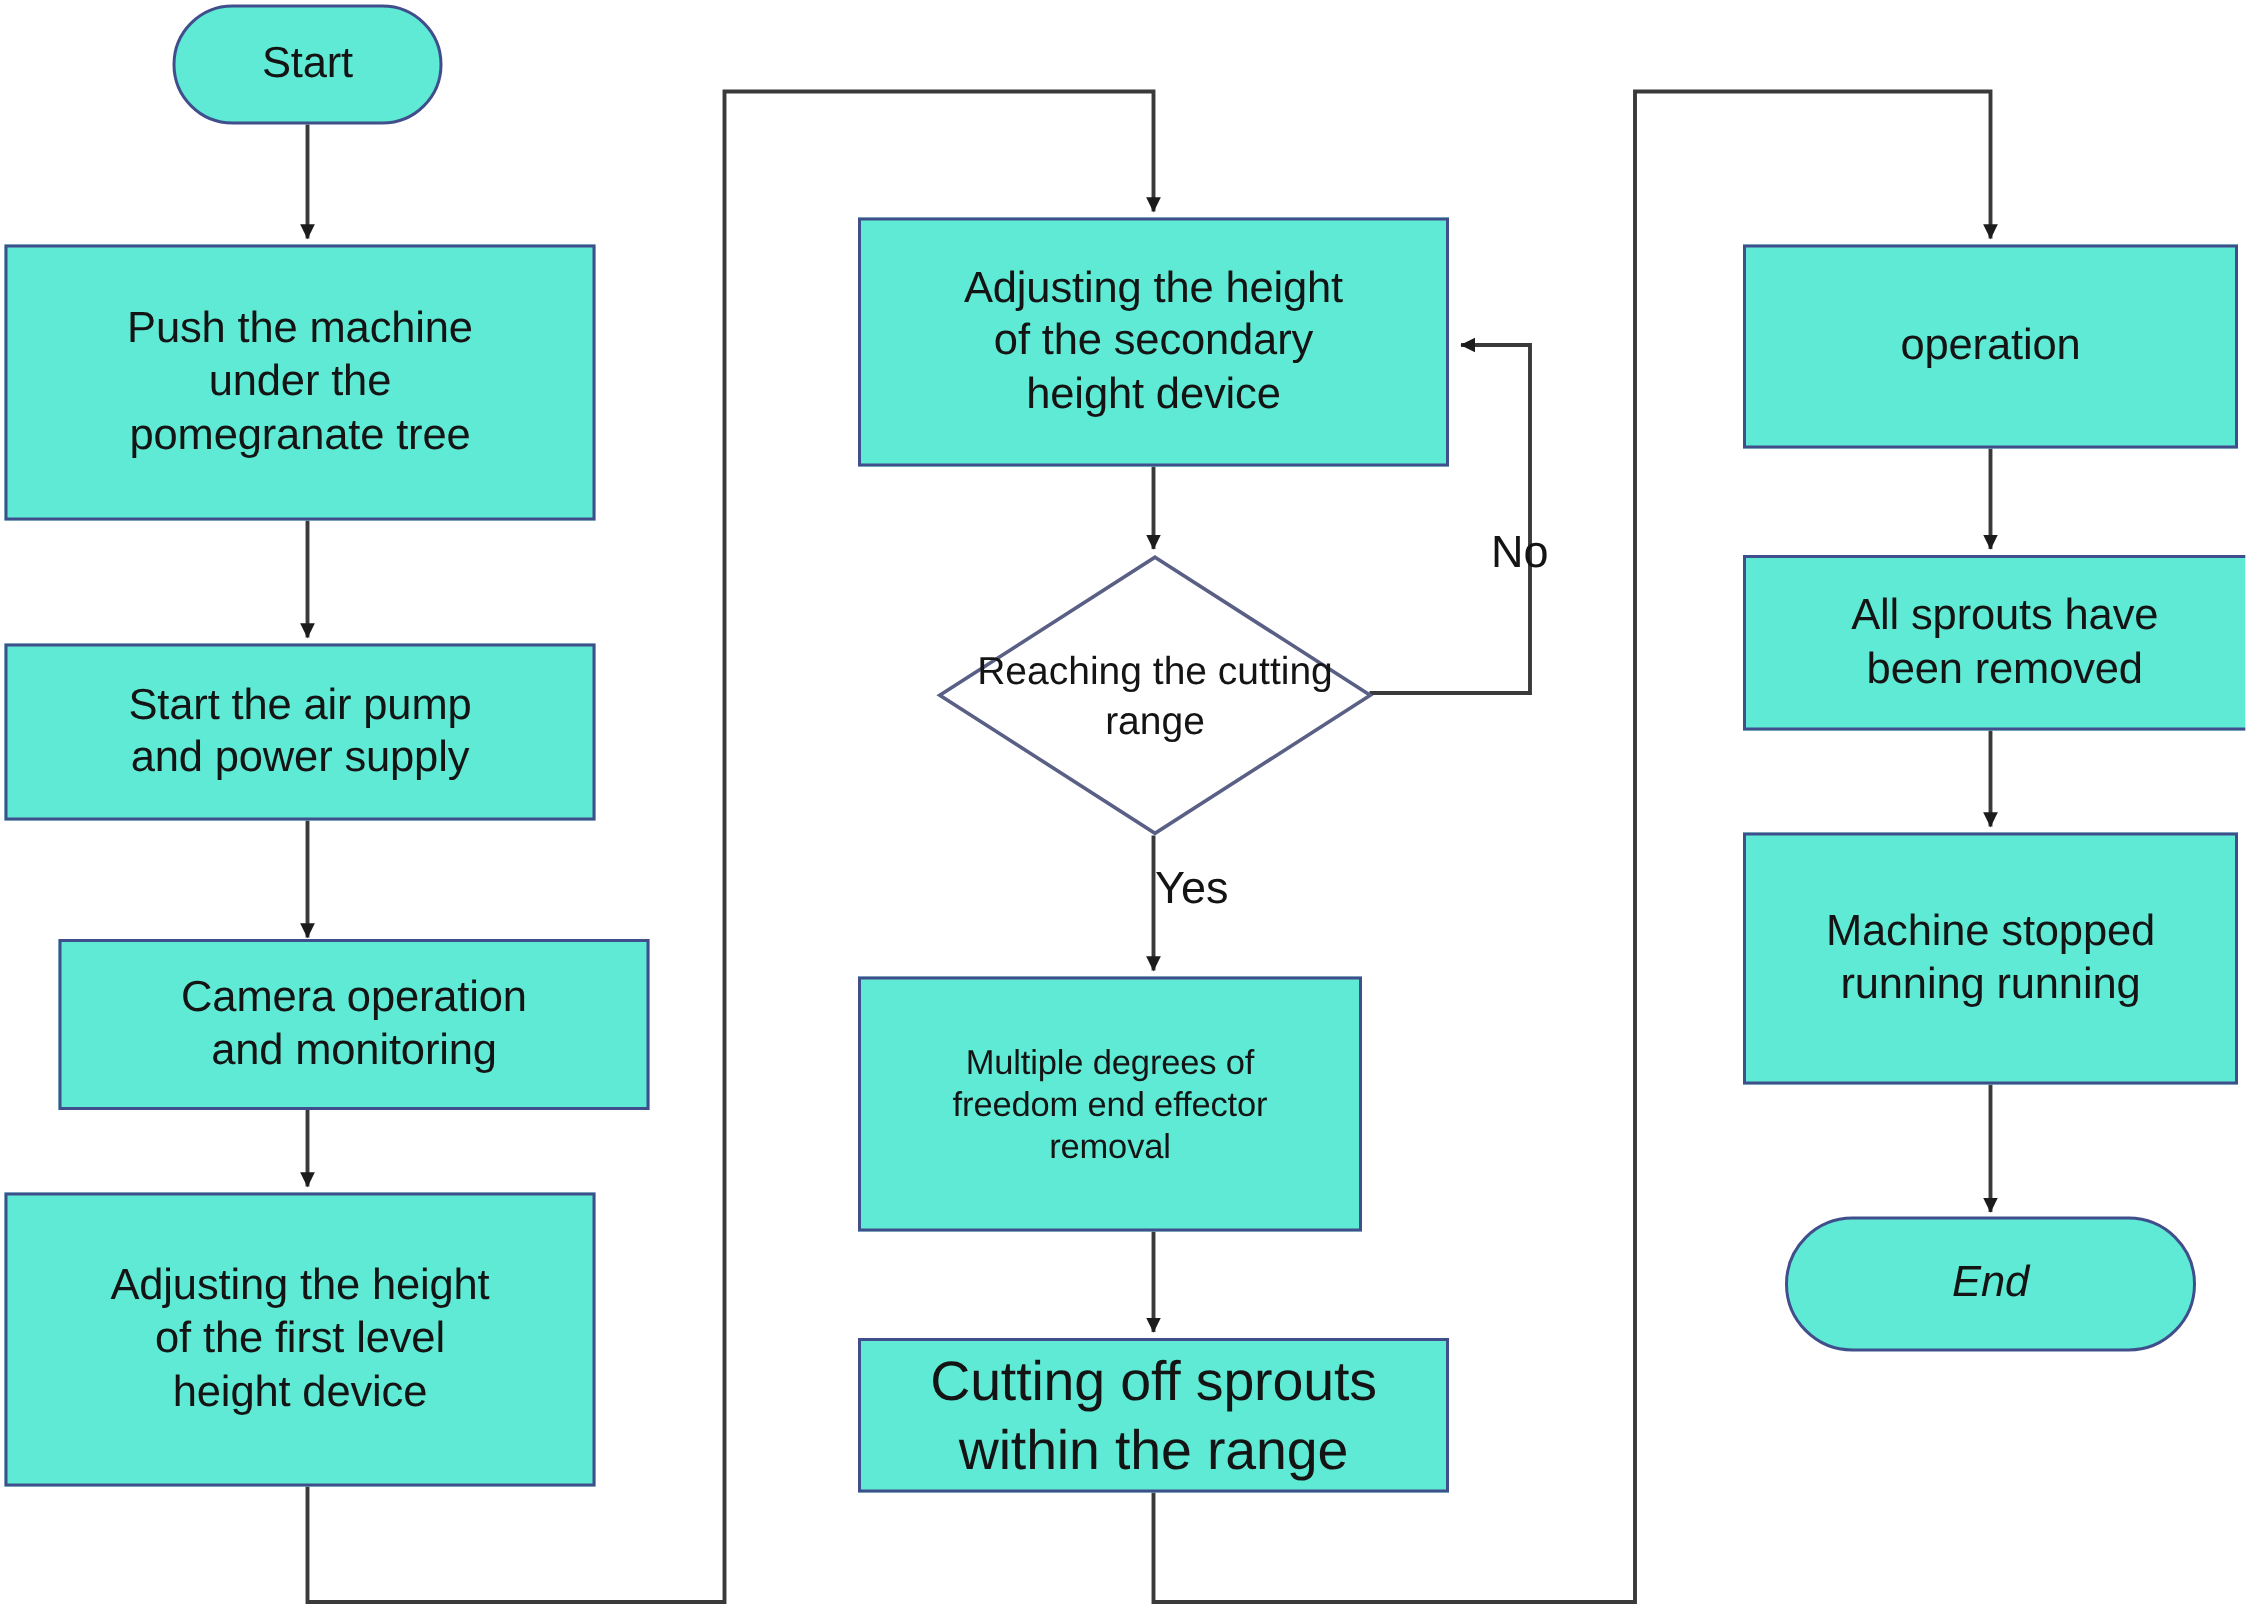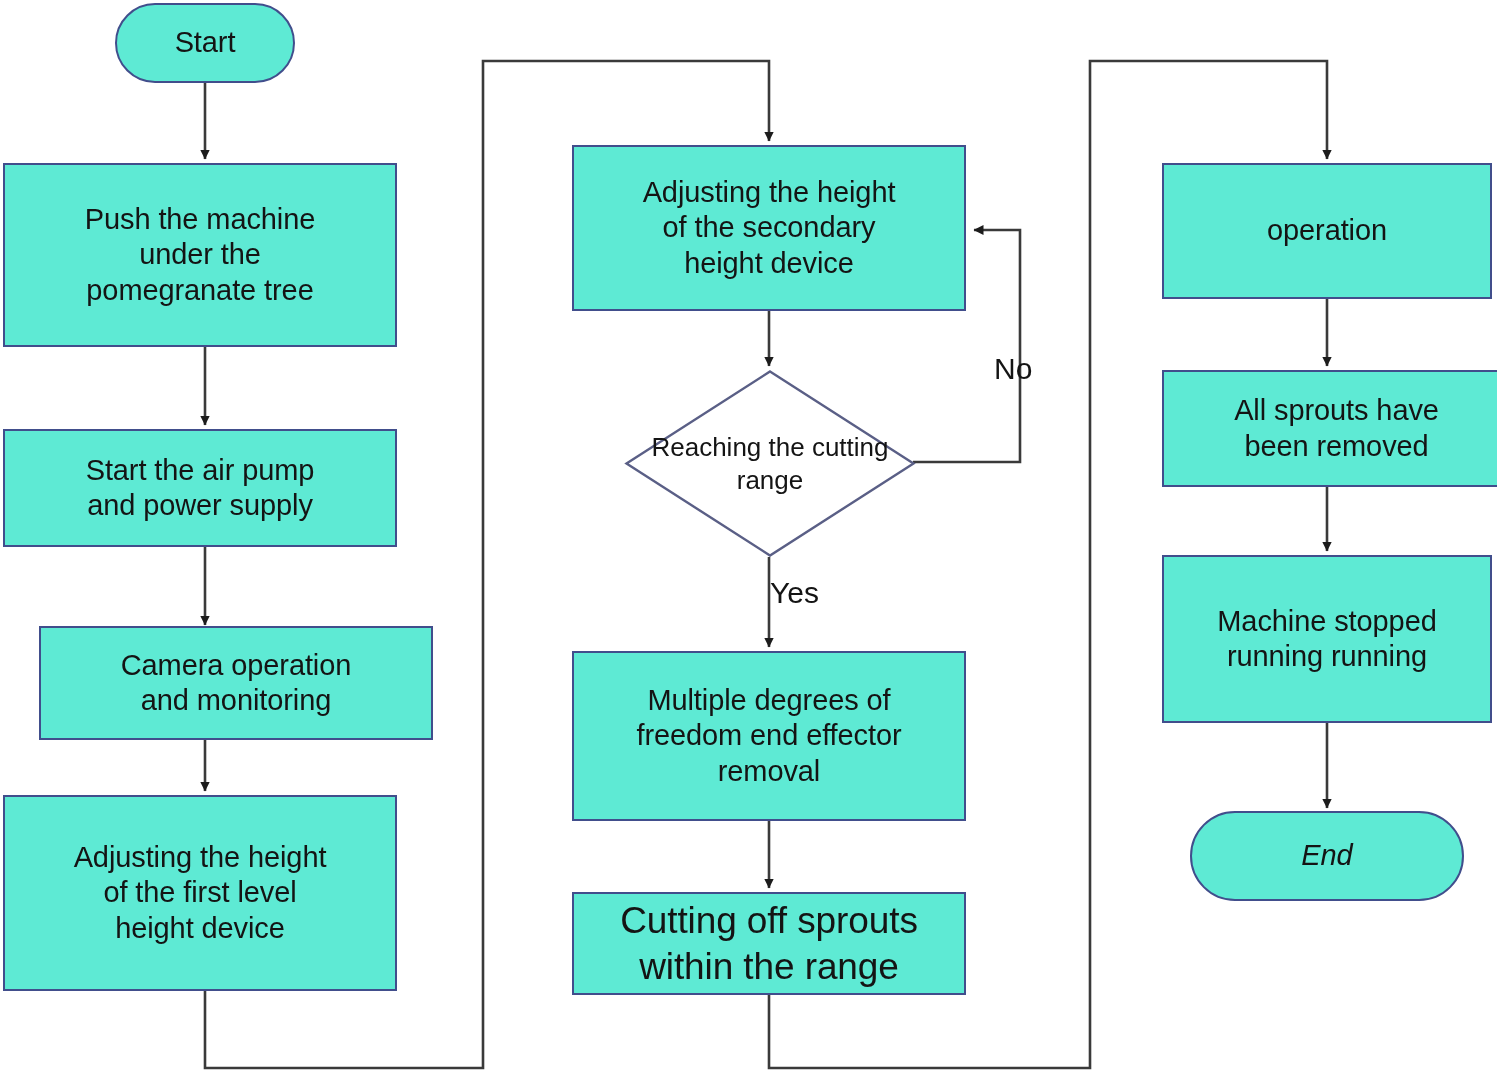--- a/index.html
+++ b/index.html
@@ -169,21 +169,21 @@
         <span>the cutting</span>
         <span>range</span>
       </span>
     </div>
   </div>
 
   <div class="edge-label" style="left:994px; top:352px; font-size:30px;">No</div>
 
   <div class="edge-label" style="left:739px; top:576px; font-size:30px;margin-left:31px;">Yes</div>
 
-  <div class="node proc" style="left:572px; top:651px; width:394px; height:170px; font-size:29px;">
+  <div class="node proc" style="left:572px; top:651px; width:336px; height:170px; font-size:23px;">
     <span>
       <span>Multiple degrees of</span>
       <span>freedom end effector</span>
       <span>removal</span>
     </span>
   </div>
 
   <div class="node proc" style="left:572px; top:892px; width:394px; height:103px; font-size:37px;">
     <span>
       <span>Cutting off sprouts</span>

